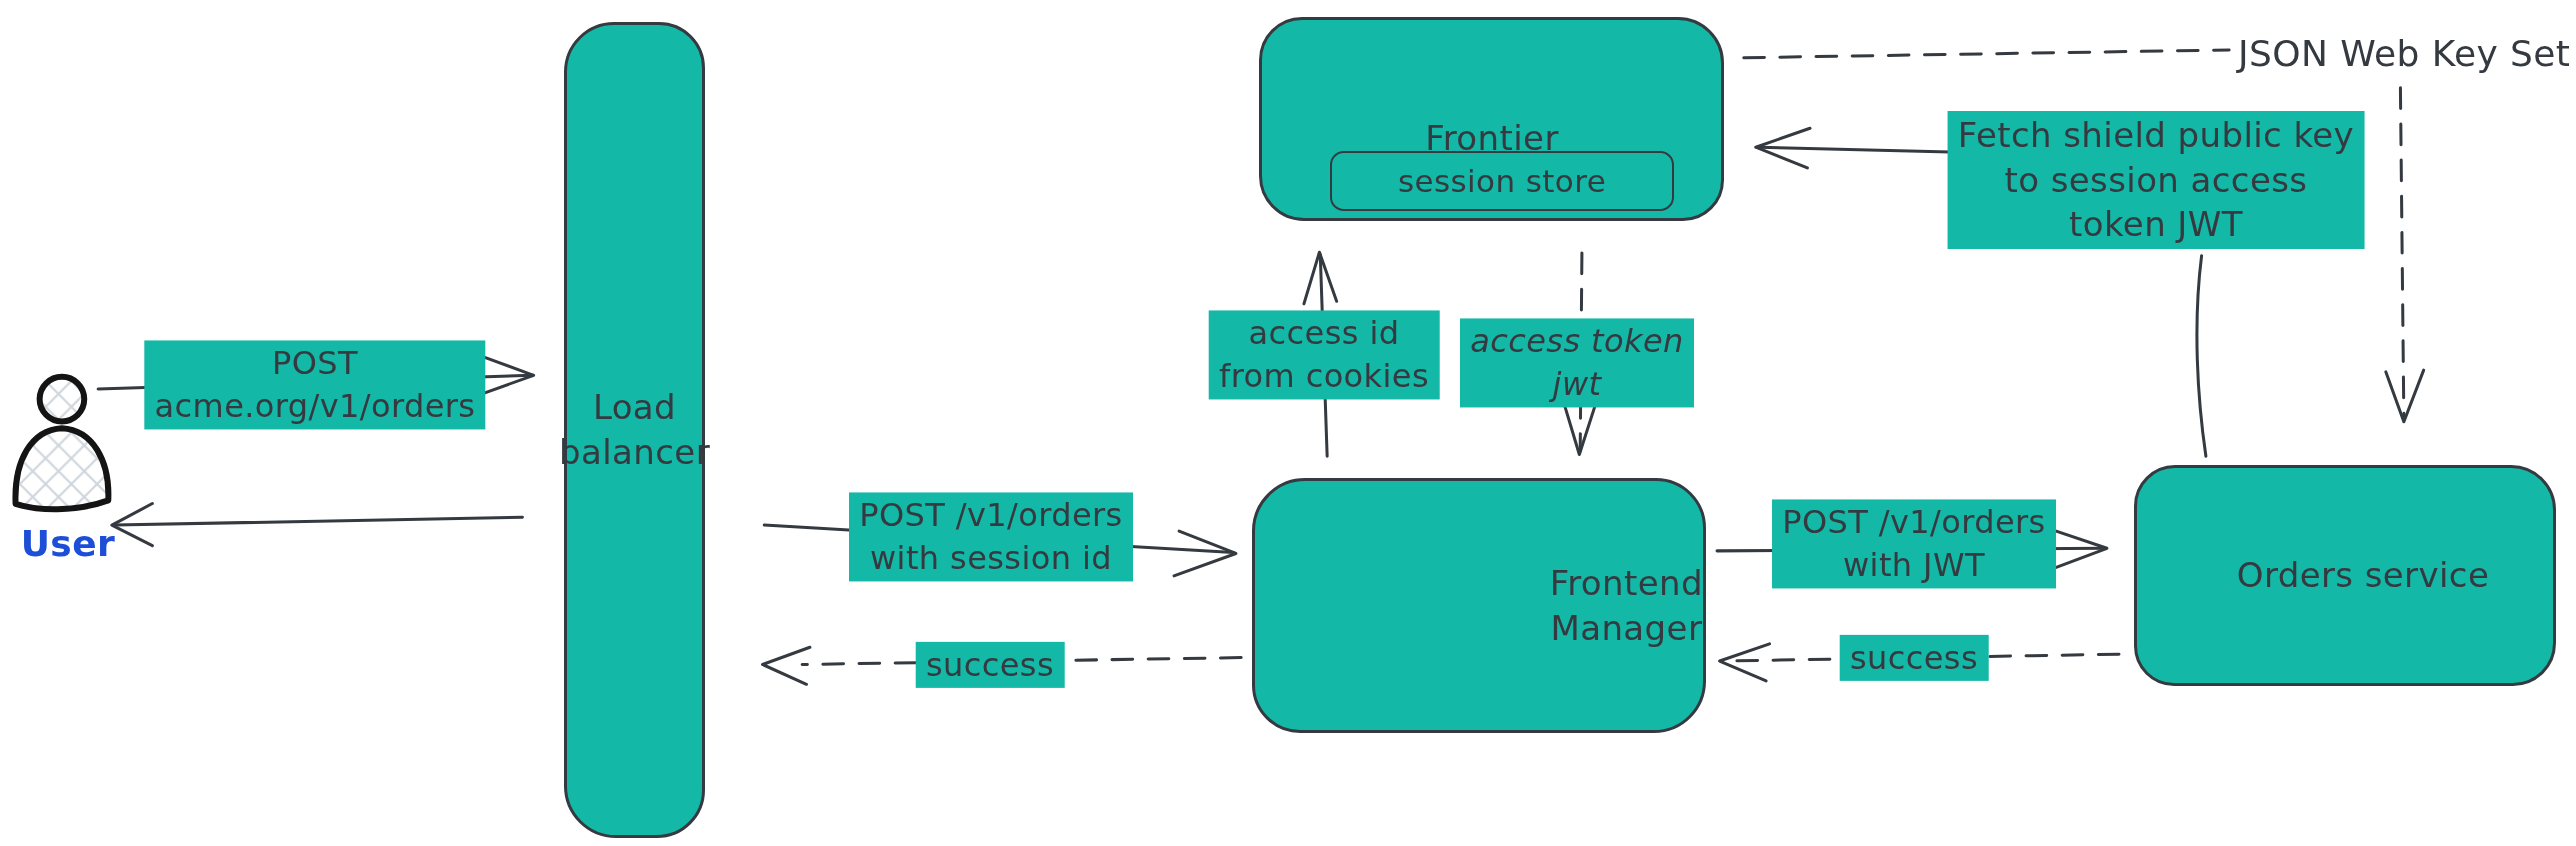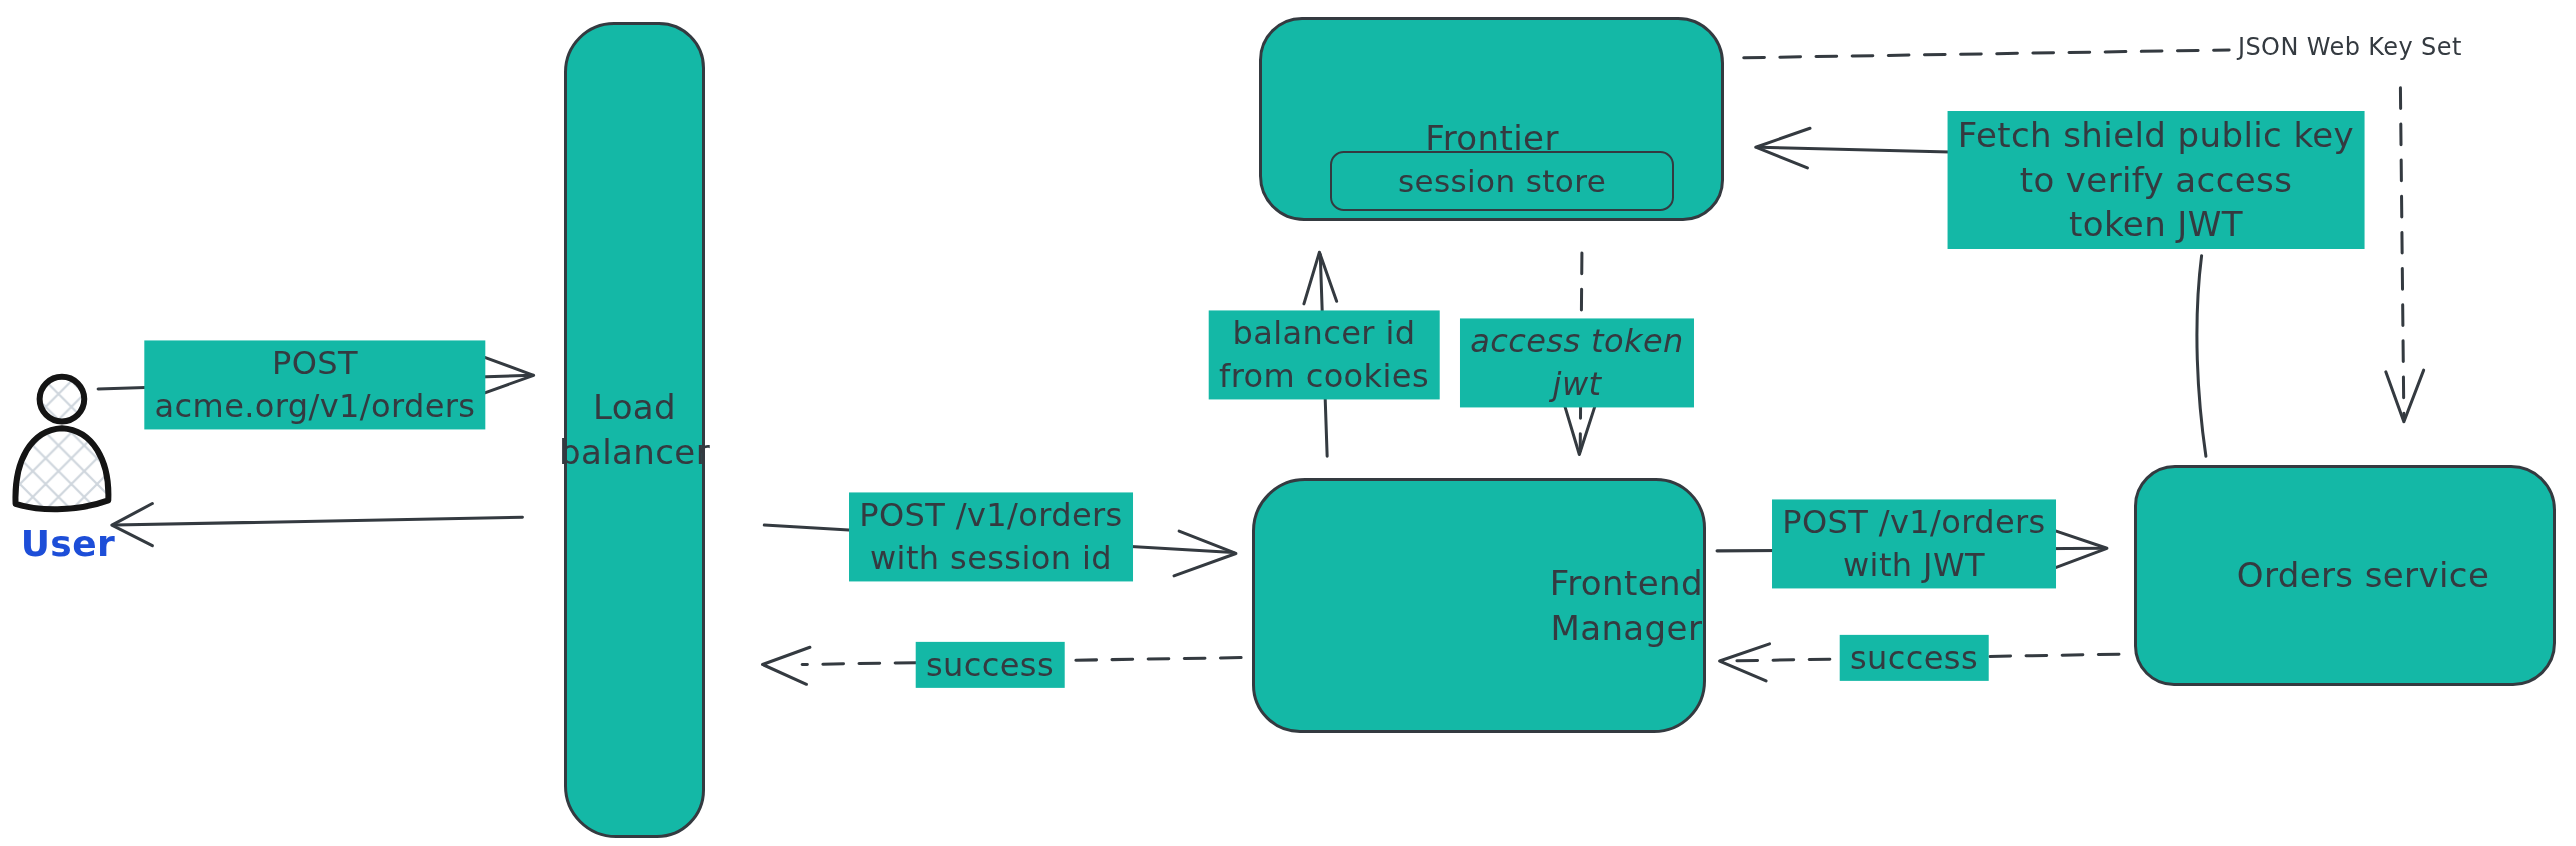--- a/index.html
+++ b/index.html
@@ -33,21 +33,21 @@
     white-space:nowrap;
   }
   #lb-box{left:564px;top:21.5px;width:141px;height:816px;border-radius:50px 46px 48px 52px;}
   #frontier-box{left:1259px;top:17px;width:465px;height:204px;border-radius:43px 46px 41px 45px;align-items:flex-start;}
   #frontier-title{position:absolute;left:1492px;top:138px;transform:translate(-50%,-50%);font-size:34px;letter-spacing:0.4px;}
   #session-store-box{left:1330px;top:151px;width:344px;height:60px;border-radius:13.8px;border-width:2.6px;}
   #session-store-box .node-label{font-size:31px;}
   #fm-box{left:1252px;top:478px;width:454px;height:255px;border-radius:53px 50px 52px 48px;justify-content:flex-end;}
   #orders-box{left:2134px;top:465px;width:422px;height:221px;border-radius:41px 45px 43px 40px;padding-left:36px;}
   #user-label{position:absolute;left:20.7px;top:523px;font-size:36px;color:#1d4ed8;letter-spacing:0.4px;font-weight:bold;}
-  #jwks-label{position:absolute;left:2238px;top:33px;font-size:24px;letter-spacing:0.4px;white-space:nowrap;}
+  #jwks-label{position:absolute;left:2238px;top:33px;font-size:36px;letter-spacing:0.4px;white-space:nowrap;}
   #fetch-label{font-size:34px;line-height:1.32;}
   #user-figure{position:absolute;left:6.9px;top:368px;}
 </style>
 </head>
 <body>
 
 <div id="canvas">
 
   <svg class="layer" viewBox="0 0 2993 984" width="2576" height="847">
     <defs>
@@ -150,36 +150,36 @@
   </div>
 
   <div class="edge-label" style="left:991px;top:537px;">
     <div>POST /v1/orders</div>
     <div>with session id</div>
   </div>
 
   <div class="edge-label" style="left:990px;top:665px;">success</div>
 
   <div class="edge-label" style="left:1324px;top:355px;">
-    <div>balancer id</div>
+    <div>access id</div>
     <div>from cookies</div>
   </div>
 
   <div class="edge-label" style="left:1577px;top:363px;font-style:italic;">
     <div>access token</div>
     <div>jwt</div>
   </div>
 
   <div class="edge-label" style="left:1914px;top:544px;">
     <div>POST /v1/orders</div>
     <div>with JWT</div>
   </div>
 
   <div class="edge-label" style="left:1914px;top:658px;">success</div>
 
   <div class="edge-label" id="fetch-label" style="left:2156px;top:180px;">
     <div>Fetch shield public key</div>
-    <div>to verify access</div>
+    <div>to session access</div>
     <div>token JWT</div>
   </div>
 
 </div>
 
 
 </body></html>

